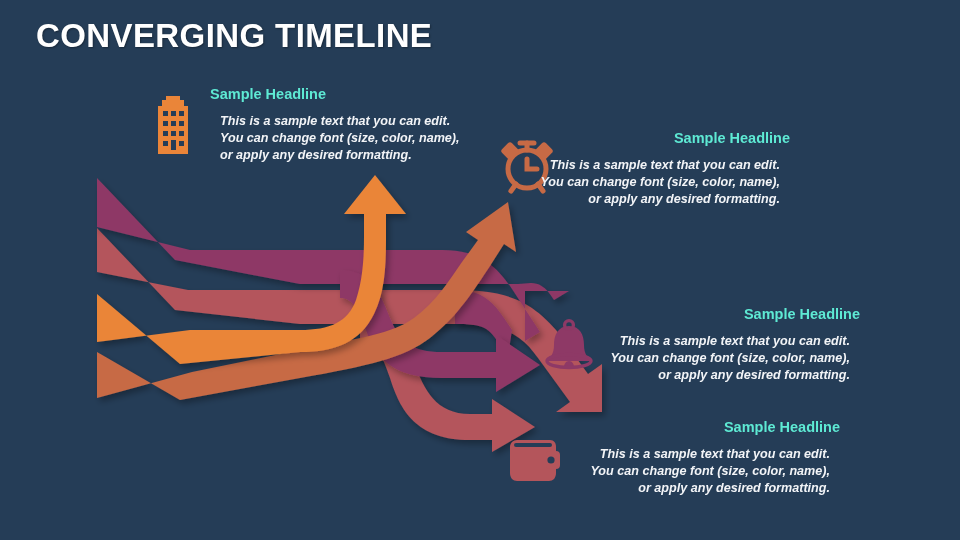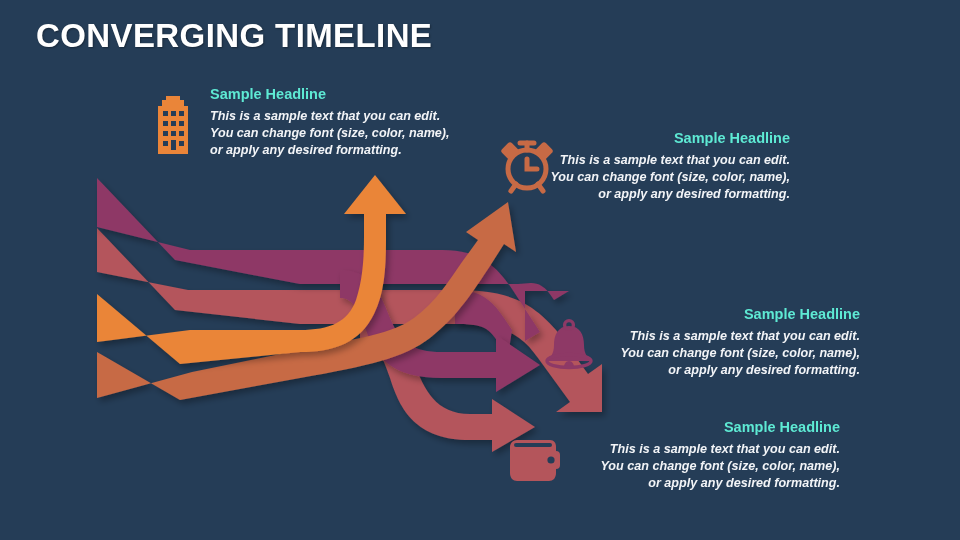--- a/index.html
+++ b/index.html
@@ -51,21 +51,21 @@
     margin: 0 0 5px 0;
     font-family: "Liberation Sans", sans-serif;
     line-height: 1.1;
   }
   .block .body-text {
     font-size: 12.6px;
     font-style: italic;
     font-weight: bold;
     color: #F2F4F7;
     line-height: 1.37;
-    margin: 0;
+    margin: 10px;
     font-family: "Liberation Sans", sans-serif;
   }
   .block .body-text span { display: block; }
   .align-left { text-align: left; }
   .align-right { text-align: right; }
 
   .icon-holder {
     position: absolute;
   }
   .icon-holder svg { display: block; }

